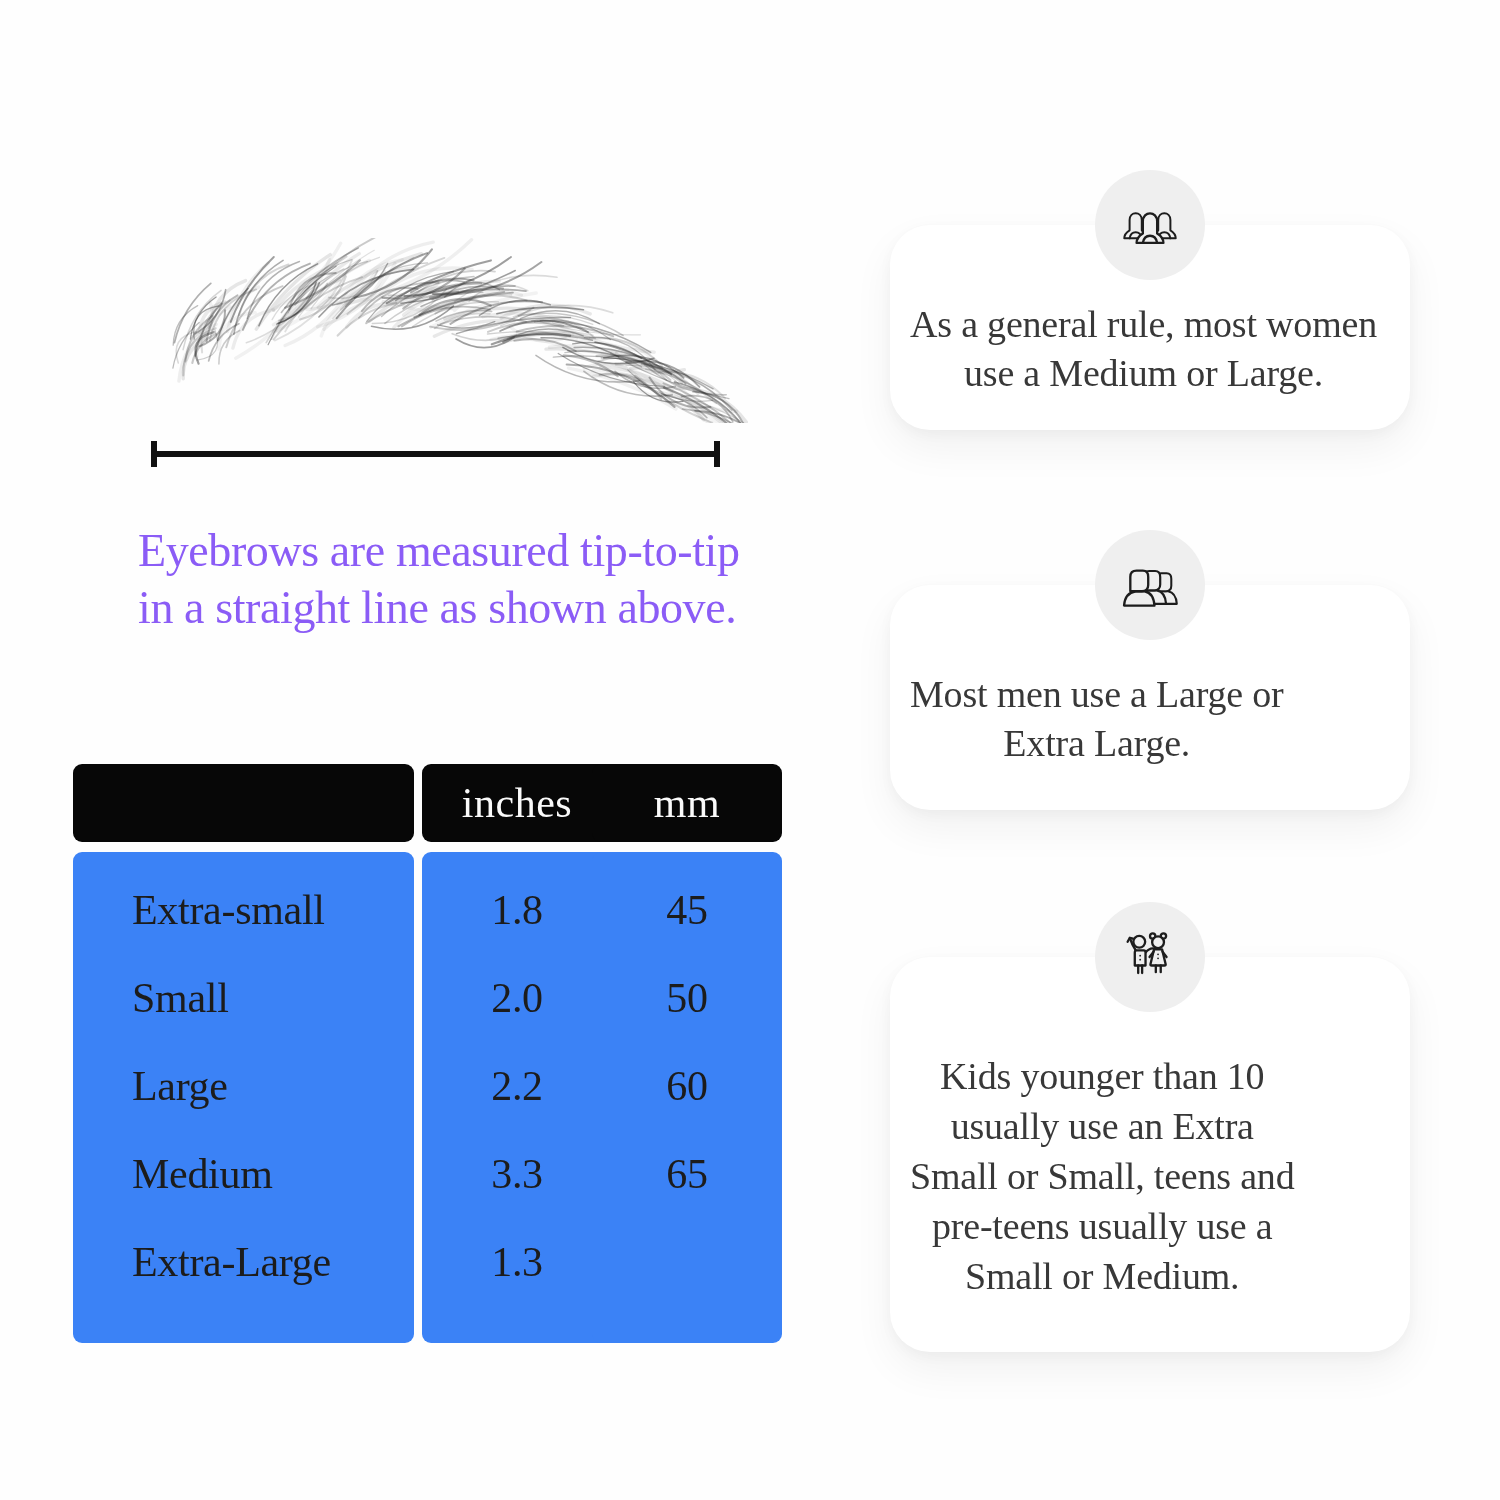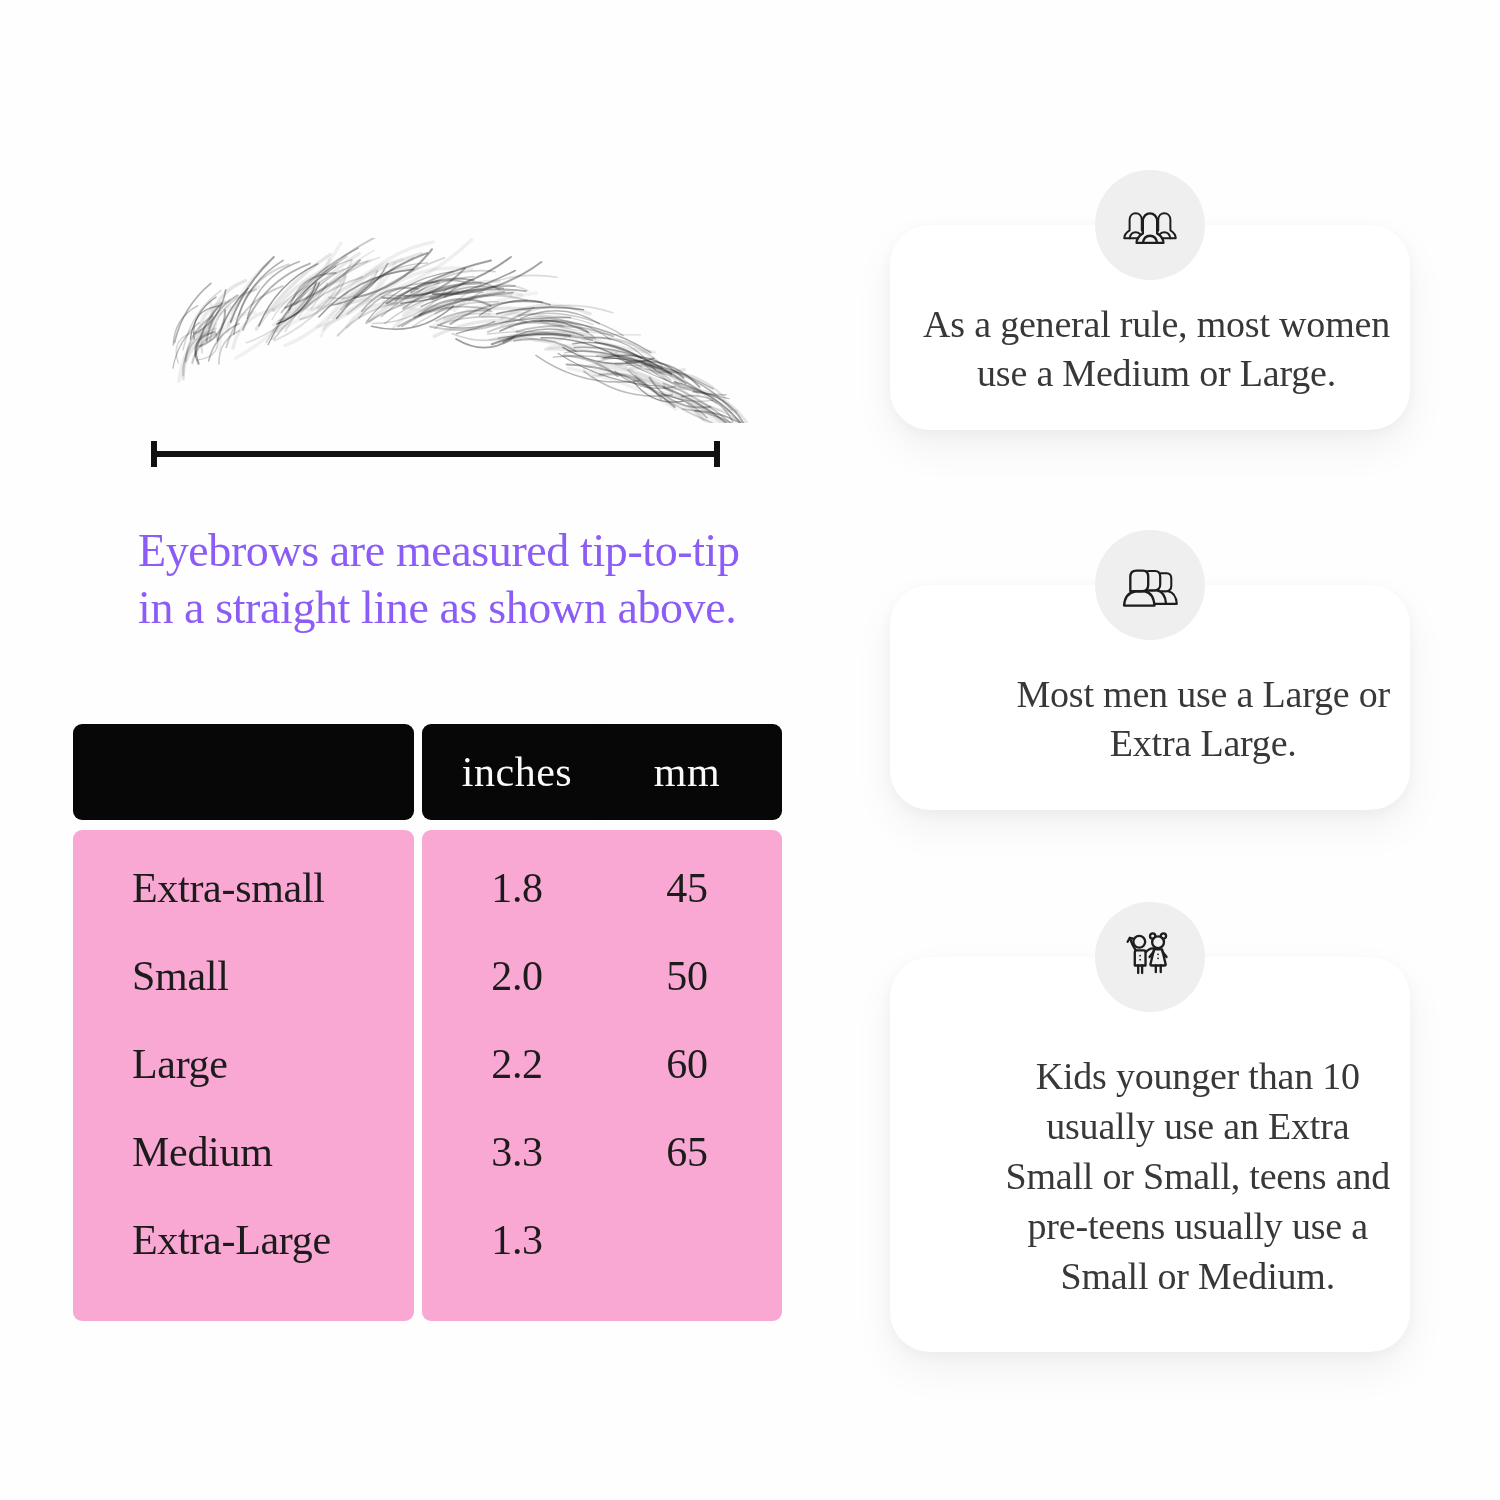--- a/index.html
+++ b/index.html
@@ -21,40 +21,41 @@
     font-size:46px;line-height:57px;color:#8b5cf6;letter-spacing:-0.4px;
     white-space:pre-line;
   }
   
   .size-table{position:absolute;left:73px;top:724px;width:737px;height:585px;}
   .tcol{position:absolute;top:0;}
   .tcol.c-size{left:0;width:341px;}
   .tcol.c-inches{left:349px;width:190px;}
   .tcol.c-mm{left:519px;width:190px;}
   .th{
-    height:96px;border-radius:9px;background:#070707;color:#fafafa;
+    height:78px;border-radius:9px;background:#070707;color:#fafafa;
     font-size:42px;display:flex;align-items:center;justify-content:center;
     letter-spacing:0.5px;
+    margin-top:40px;
   }
   .tbody{
-    margin-top:10px;height:491px;border-radius:9px;background:#f9a8d4;
+    margin-top:10px;height:491px;border-radius:9px;background:#3b82f6;
     box-sizing:border-box;padding-top:14px;
     display:flex;flex-direction:column;
   }
   .cell{
     height:88px;display:flex;align-items:center;
     font-size:42px;color:#1c1c1c;letter-spacing:-0.3px;
   }
   .c-size .cell{padding-left:59px;}
   .c-inches .cell,.c-mm .cell{justify-content:center;}
   
   .tip-card{
     position:absolute;left:890px;width:520px;background:#ffffff;border-radius:40px;
     box-shadow:0 18px 42px rgba(0,0,0,0.055),0 4px 14px rgba(0,0,0,0.035);
-    display:flex;align-items:center;justify-content:flex-end;
+    display:flex;align-items:center;justify-content:flex-start;
     box-sizing:border-box;padding:55px 20px 12px 20px;
   }
   .tip-card.card-1{top:225px;height:205px;}
   .tip-card.card-2{top:585px;height:225px;}
   .tip-card.card-3{top:957px;height:395px;}
   .icon-circle{
     position:absolute;left:50%;top:-55px;transform:translateX(-50%);
     width:110px;height:110px;border-radius:50%;background:#efefef;
     display:flex;align-items:center;justify-content:center;
   }

